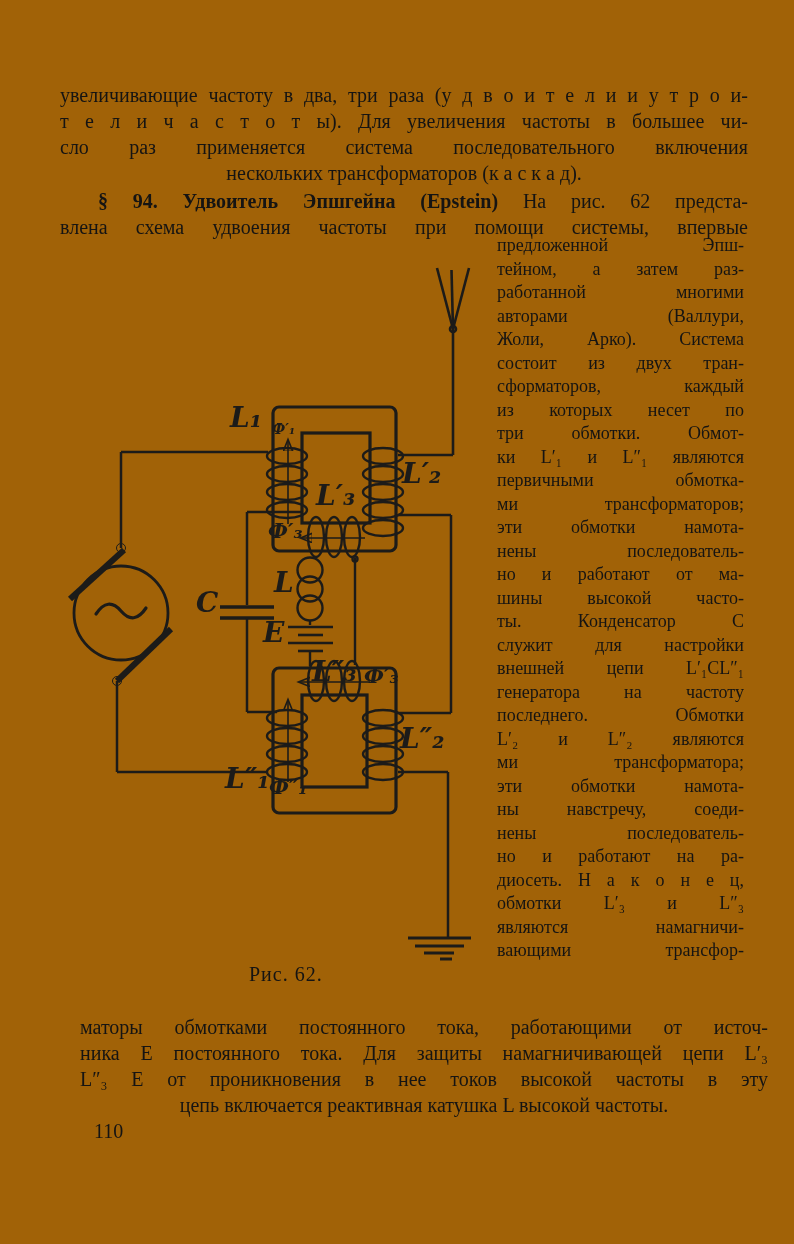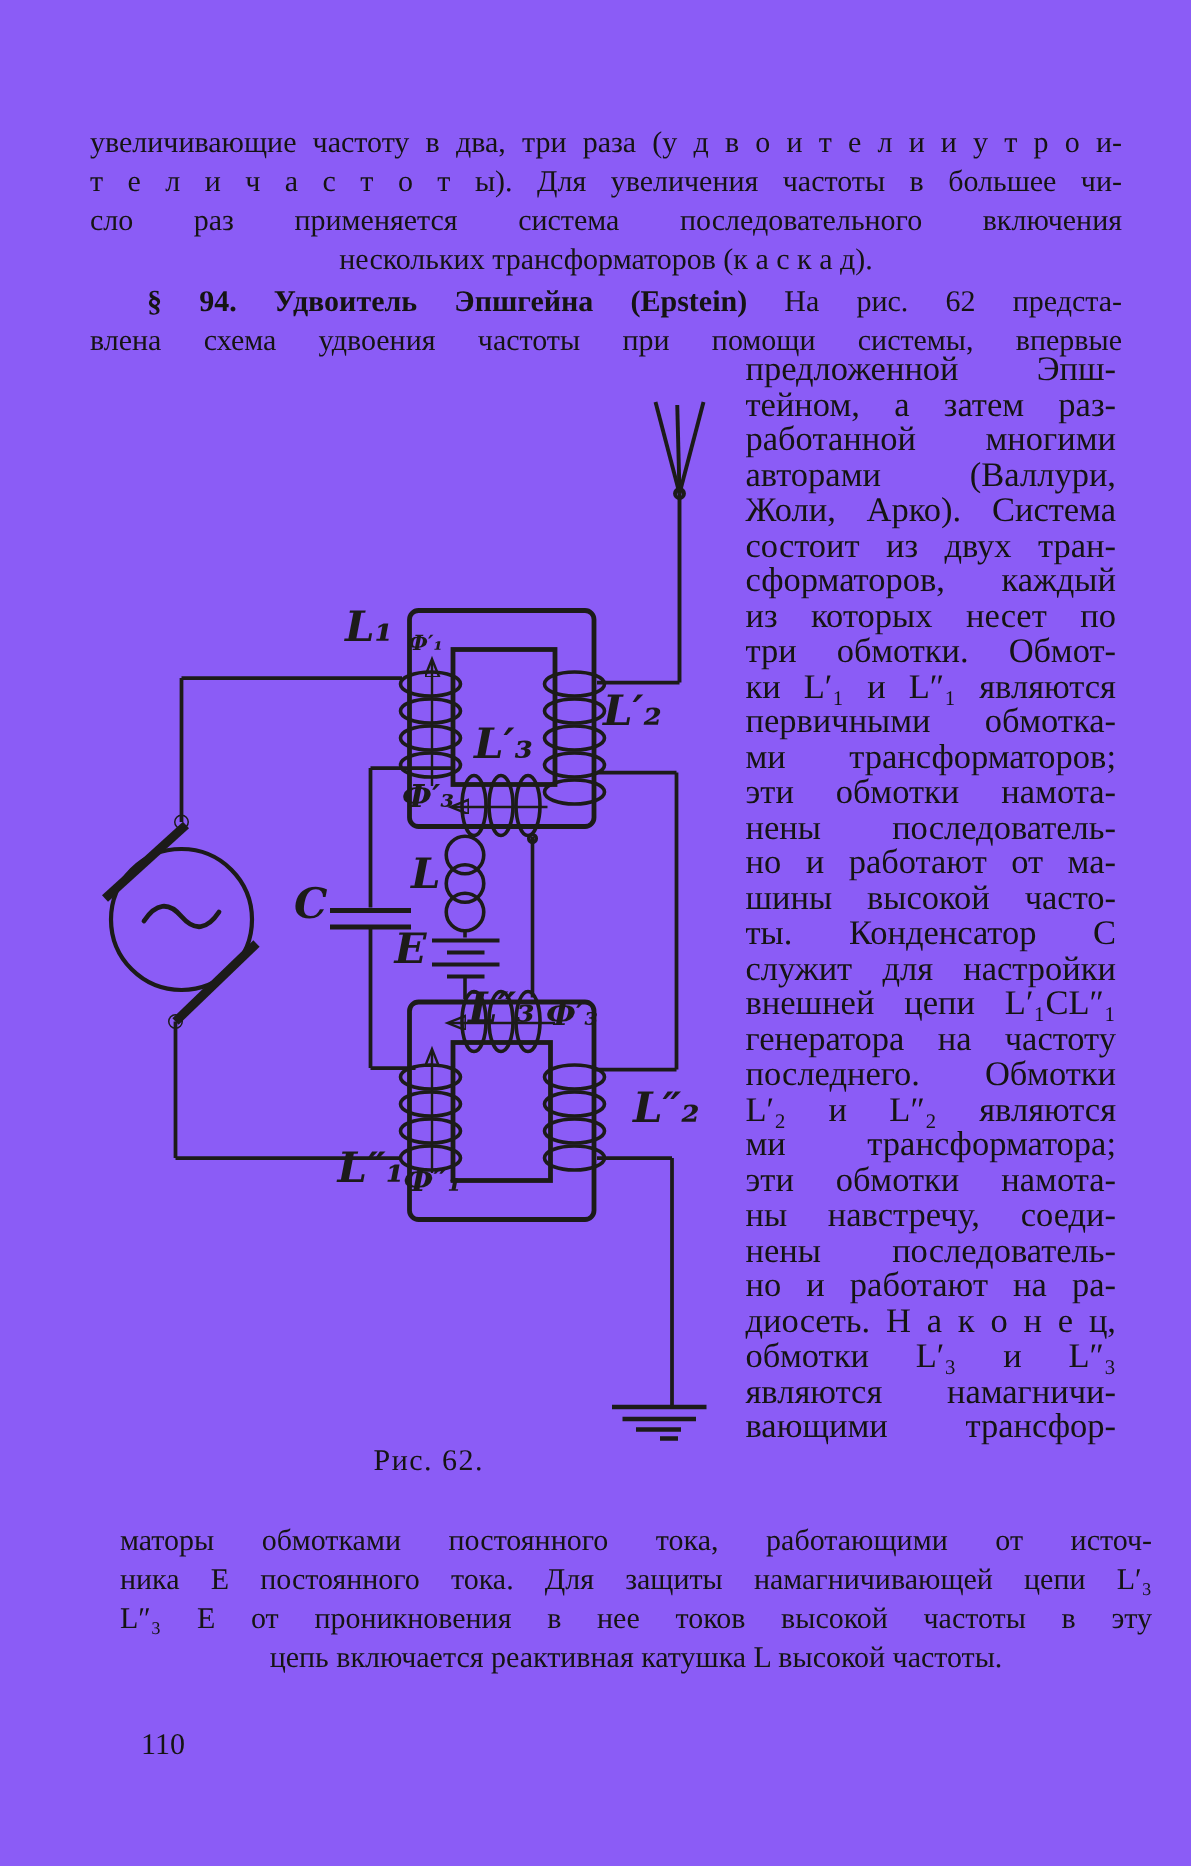--- a/index.html
+++ b/index.html
@@ -1,28 +1,28 @@
 <!DOCTYPE html>
 <html><head>
 <meta charset="utf-8">
 <style>
   html,body{margin:0;padding:0;background:#e8e8e4;}
-  #page{position:relative;width:794px;height:1244px;background:#8b5cf6;overflow:hidden;
+  #page{position:relative;width:794px;height:1244px;background:#a16207;overflow:hidden;
         font-family:"Liberation Serif","DejaVu Serif",serif;color:#151413;}
   .blk{position:absolute;}
   .line{font-size:20px;line-height:26px;height:26px;white-space:nowrap;text-align:center;}
   .jline{white-space:normal;text-align:justify;text-align-last:justify;}
-  .rline{font-size:23px;line-height:23.5px;height:23.5px;text-align:justify;text-align-last:justify;}
+  .rline{font-size:18px;line-height:23.5px;height:23.5px;text-align:justify;text-align-last:justify;}
   .bold{font-weight:bold;}
   .indent{text-indent:38px;}
   #para1{left:60px;top:82px;width:688px;}
   #sect{left:60px;top:188px;width:688px;}
   #rightcol{left:497px;top:234px;width:247px;}
   #para3{left:60px;top:1014px;width:688px;margin-left:20px;}
-  #pageno{left:94px;top:1120px;font-size:20px;margin-top:32px;}
+  #pageno{left:94px;top:1120px;font-size:20px;}
   #caption{left:249px;top:963px;font-size:20px;letter-spacing:1px;}
   #fig{position:absolute;left:60px;top:258px;width:430px;height:755px;}
   #fig line,#fig rect,#fig ellipse,#fig circle,#fig path,#fig polyline{stroke:#1c1b19;fill:none;}
   .flabel{position:absolute;font-style:italic;font-weight:700;font-family:"DejaVu Serif","Liberation Serif",serif;
           color:#1c1b19;white-space:nowrap;line-height:1;}
 </style>
 </head>
 <body>
 
 <div id="page">
@@ -197,21 +197,21 @@
   <span class="flabel" style="left:230px;top:404px;font-size:28px;">L₁</span>
   <span class="flabel" style="left:272px;top:422px;font-size:14px;">Ф′₁</span>
   <span class="flabel" style="left:402px;top:460px;font-size:28px;">L′₂</span>
   <span class="flabel" style="left:316px;top:482px;font-size:28px;">L′₃</span>
   <span class="flabel" style="left:268px;top:520px;font-size:21px;">Ф′₃</span>
   <span class="flabel" style="left:196px;top:589px;font-size:28px;">C</span>
   <span class="flabel" style="left:274px;top:569px;font-size:28px;">L</span>
   <span class="flabel" style="left:263px;top:619px;font-size:28px;">E</span>
   <span class="flabel" style="left:364px;top:665px;font-size:21px;">Ф′₃</span>
   <span class="flabel" style="left:312px;top:658px;font-size:28px;">L″₃</span>
-  <span class="flabel" style="left:400px;top:725px;font-size:28px;margin-left:22px;">L″₂</span>
+  <span class="flabel" style="left:400px;top:725px;font-size:28px;">L″₂</span>
   <span class="flabel" style="left:225px;top:765px;font-size:28px;">L″₁</span>
   <span class="flabel" style="left:269px;top:776px;font-size:21px;">Ф″₁</span>
 
   <div id="caption" class="blk">Рис. 62.</div>
 
   <div id="para3" class="blk">
     <div class="line jline">маторы обмотками постоянного тока, работающими от источ-</div>
     <div class="line jline">ника E постоянного тока. Для защиты намагничивающей цепи L′₃</div>
     <div class="line jline">L″₃ E от проникновения в нее токов высокой частоты в эту</div>
     <div class="line">цепь включается реактивная катушка L высокой частоты.</div>

